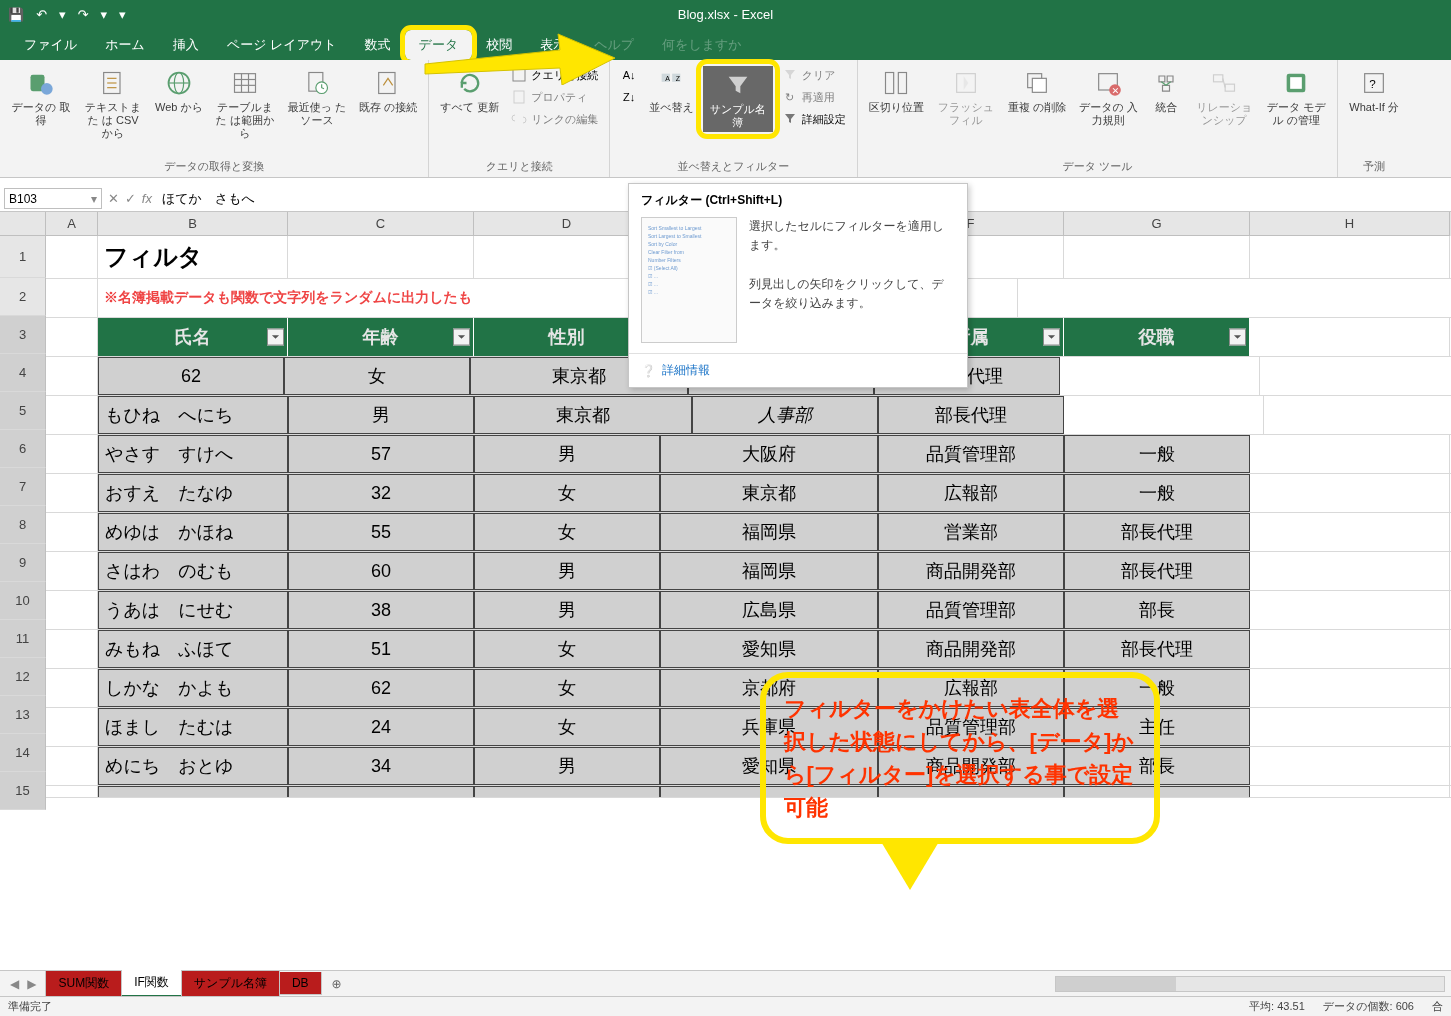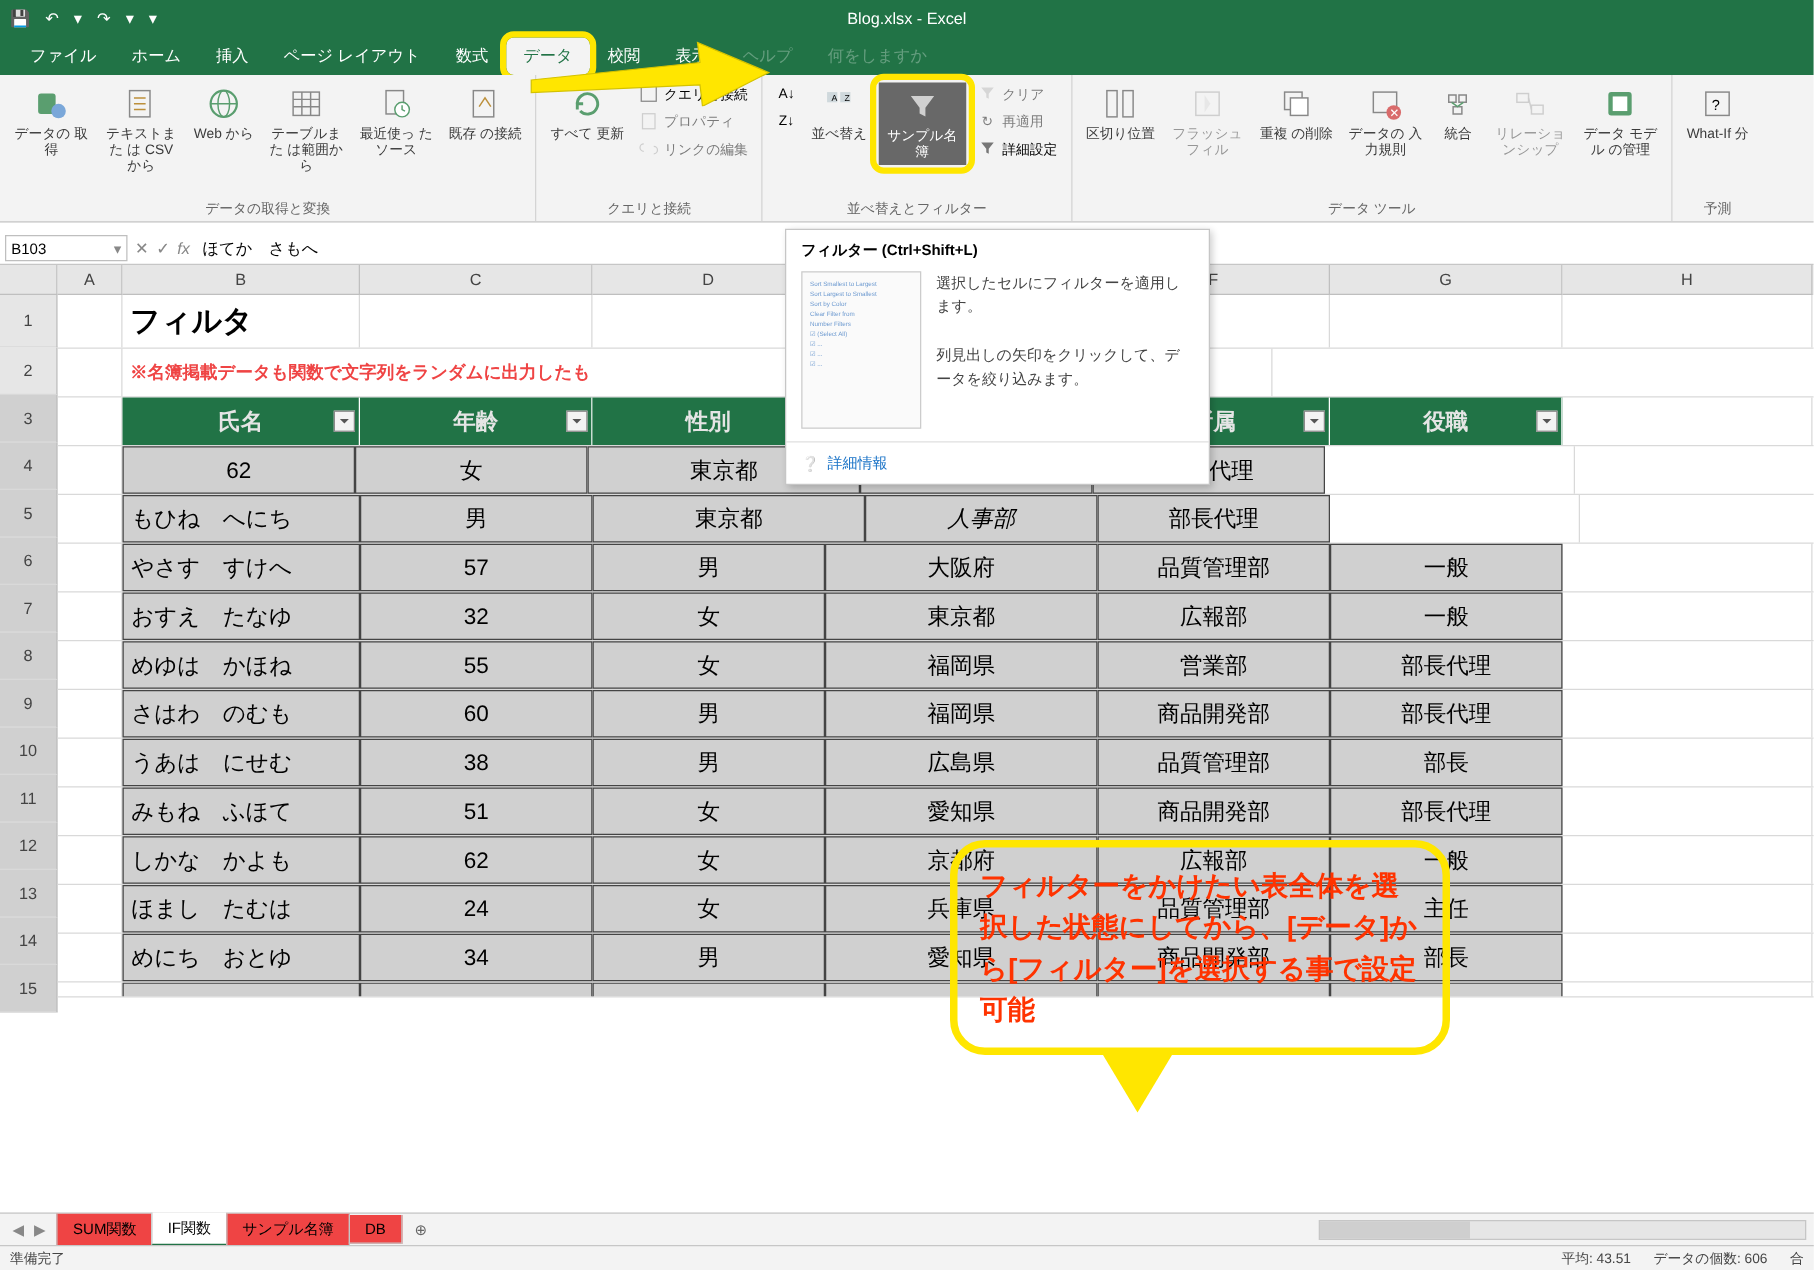--- a/index.html
+++ b/index.html
@@ -77,21 +77,21 @@
 
 
 .speech { position: absolute; left: 760px; top: 460px; width: 400px; z-index: 70; }
 .speech .bubble { border: 6px solid #ffe600; border-radius: 28px; padding: 14px 18px; font-size: 22px; font-weight: bold; color: #ff3300; line-height: 1.5; background: transparent; }
 .speech .tail { width: 0; height: 0; border-left: 30px solid transparent; border-right: 30px solid transparent; border-top: 50px solid #ffe600; margin-left: 120px; margin-top: -4px; }
 .speech .tail-inner { width: 0; height: 0; border-left: 22px solid transparent; border-right: 22px solid transparent; border-top: 38px solid transparent; margin-left: 128px; margin-top: -52px; }
 
 
 .sheet-tabs { position: absolute; bottom: 20px; left: 0; right: 0; height: 26px; display: flex; align-items: center; border-top: 1px solid #c6c6c6; background: #f3f3f3; font-size: 12px; }
 .sheet-tabs .nav { display: flex; gap: 8px; padding: 0 10px; color: #888; }
-.sheet-tabs .stab { padding: 4px 12px; border: 1px solid #c6c6c6; border-top: none; background: #ef4444; margin-left: -1px; }
+.sheet-tabs .stab { padding: 4px 12px; border: 1px solid #c6c6c6; border-top: none; background: #b91c1c; margin-left: -1px; }
 .sheet-tabs .stab.active { background: #fff; border-bottom: 3px solid #217346; }
 .sheet-tabs .add { padding: 0 10px; color: #666; }
 .sheet-tabs .hscroll { margin-left: auto; width: 390px; height: 16px; background: #e6e6e6; border: 1px solid #c6c6c6; margin-right: 6px; position: relative; }
 .sheet-tabs .hscroll .thumb { position: absolute; left: 0; width: 120px; top: 0; bottom: 0; background: #cfcfcf; }
 
 
 .statusbar { position: absolute; bottom: 0; left: 0; right: 0; height: 20px; background: #f3f3f3; border-top: 1px solid #c6c6c6; display: flex; align-items: center; font-size: 11px; padding: 0 8px; color: #444; }
 .statusbar .right { margin-left: auto; display: flex; gap: 18px; }
 
 .colA { width: 52px; } .colB { width: 190px; } .colC { width: 186px; } .colD { width: 186px; } .colE { width: 218px; } .colF { width: 186px; } .colG { width: 186px; } .colH { width: 200px; }

